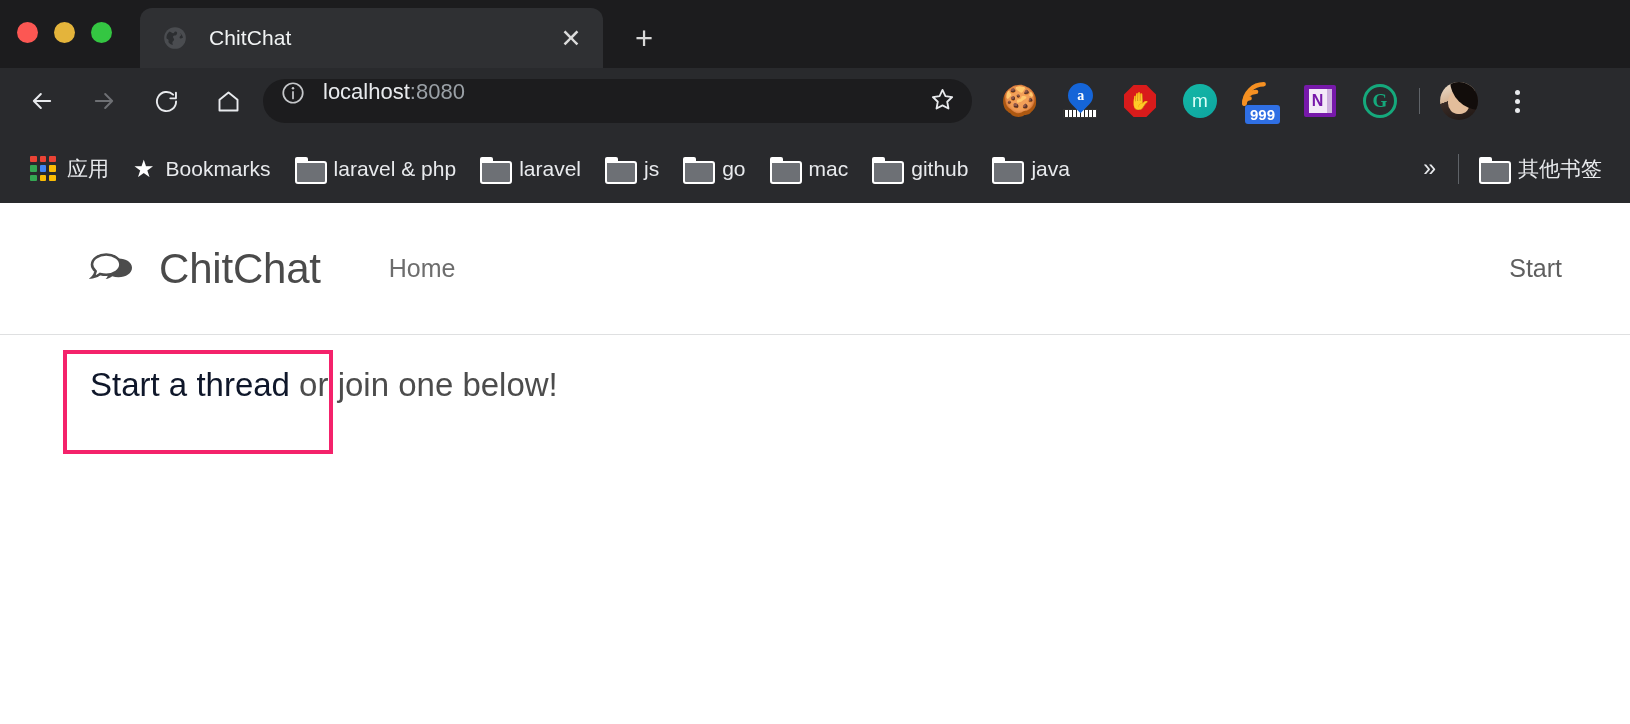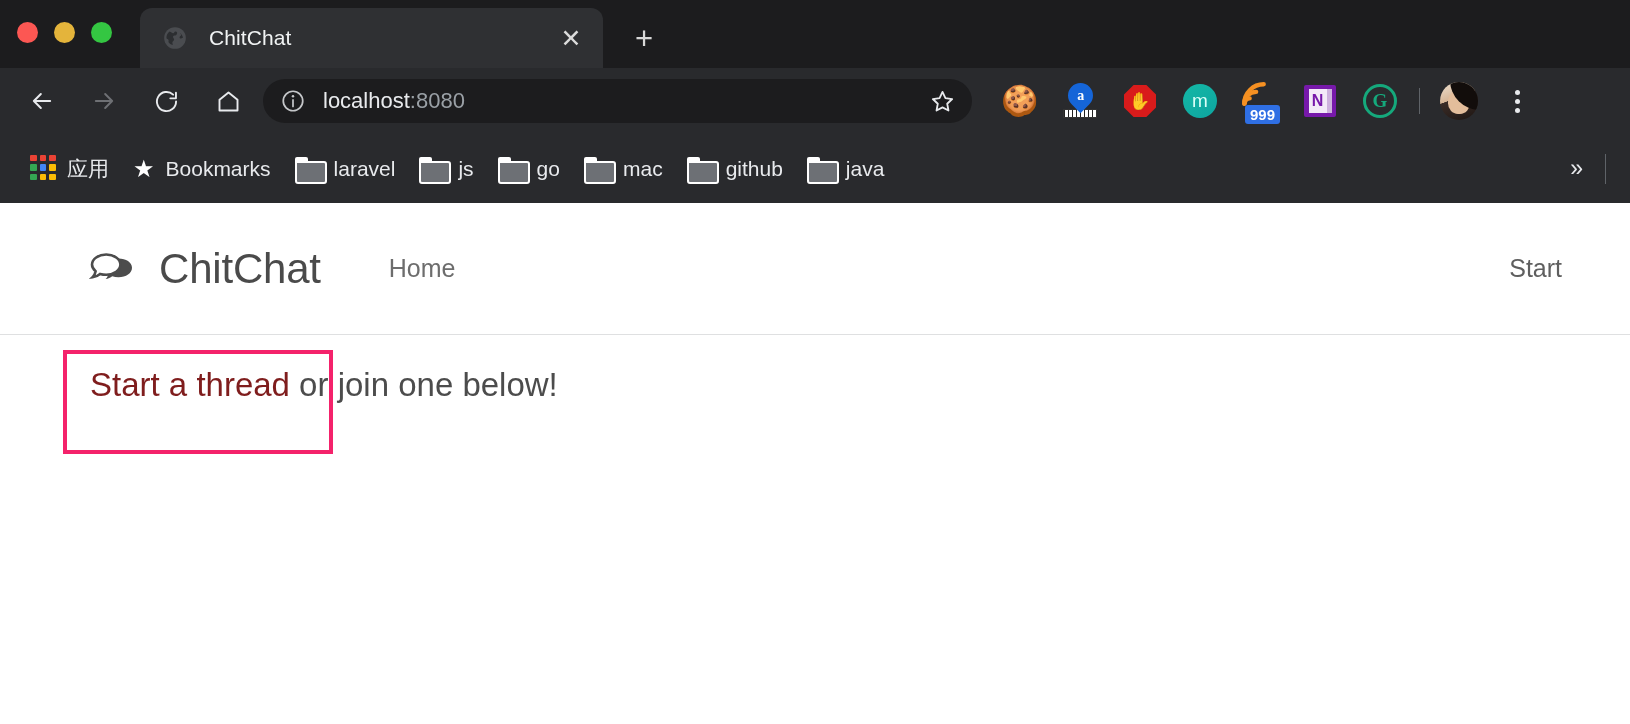--- a/index.html
+++ b/index.html
@@ -79,21 +79,21 @@
     color: #e8eaed;
   }
   .nav-btn.disabled { color: #6e7074; }
   .nav-btn:nth-child(1) { margin-left: 8px; }
 
   .url-pill {
     position: absolute; left: 263px; top: 11px;
     width: 709px; height: 44px;
     background: #1c1c1e;
     border-radius: 22px;
-    display: flex; align-items: center;
+    display: flex; 
     padding: 0 10px 0 16px;
   }
   .info-icon {
     width: 28px; height: 28px; flex: 0 0 28px;
     display: flex; align-items: center; justify-content: center;
     color: #c5c7ca;
   }
   .url-text {
     flex: 1; margin-left: 16px;
     font-size: 22px; color: #e8eaed;
@@ -206,21 +206,21 @@
   
   .bookmarks-bar {
     height: 69px;
     background: #292a2d;
     display: flex; align-items: center;
     padding: 0 14px 0 18px;
     gap: 0;
     position: relative;
   }
   .bm-item {
-    display: flex; align-items: flex-start; gap: 11px;
+    display: flex; align-items: center; gap: 11px;
     padding: 6px 12px;
     border-radius: 4px;
     color: #e8eaed; font-size: 21px;
     white-space: nowrap;
   }
   .apps-grid {
     width: 26px; height: 26px;
     display: grid; grid-template-columns: repeat(3,1fr); grid-template-rows: repeat(3,1fr);
     gap: 3px;
   }
@@ -269,21 +269,21 @@
   }
   .nav-right { margin-left: auto; }
   .nav-right .nav-link { font-size: 25px; color: #5f5f5f; }
 
   .content { padding: 28px 0 0 0; position: relative; }
   .lead {
     position: absolute; left: 90px; top: 33px;
     font-size: 33px; color: #4c4c4c; white-space: nowrap;
     line-height: 1;
   }
-  .lead a { color: #7f1d1d; text-decoration: none; }
+  .lead a { color: #0f172a; text-decoration: none; }
   .highlight-box {
     position: absolute;
     left: 63px; top: 350px;
     width: 270px; height: 104px;
     border: 4px solid #f4226b;
     pointer-events: none;
   }
 </style>
 </head>
 <body>
@@ -427,20 +427,24 @@
           <i style="background:#fbbc05"></i>
       </span>
       <span>应用</span>
     </div>
 
     <div class="bm-item">
       <span class="star-ico">★</span>
       <span>Bookmarks</span>
     </div>
 
+    <div class="bm-item">
+      <span class="folder-ico"></span>
+      <span>laravel &amp; php</span>
+    </div>
 
     <div class="bm-item">
       <span class="folder-ico"></span>
       <span>laravel</span>
     </div>
 
     <div class="bm-item">
       <span class="folder-ico"></span>
       <span>js</span>
     </div>
@@ -461,20 +465,24 @@
     </div>
 
     <div class="bm-item">
       <span class="folder-ico"></span>
       <span>java</span>
     </div>
 
     <div class="bm-right">
       <span class="bm-overflow">»</span>
       <span class="bm-divider"></span>
+      <div class="bm-item">
+        <span class="folder-ico"></span>
+        <span>其他书签</span>
+      </div>
     </div>
   </div>
 </div>
 
 <div class="page">
 
   <div class="site-nav">
     <div class="brand">
       <span class="brand-logo">
         <svg width="52" height="40" viewBox="0 0 52 40">

